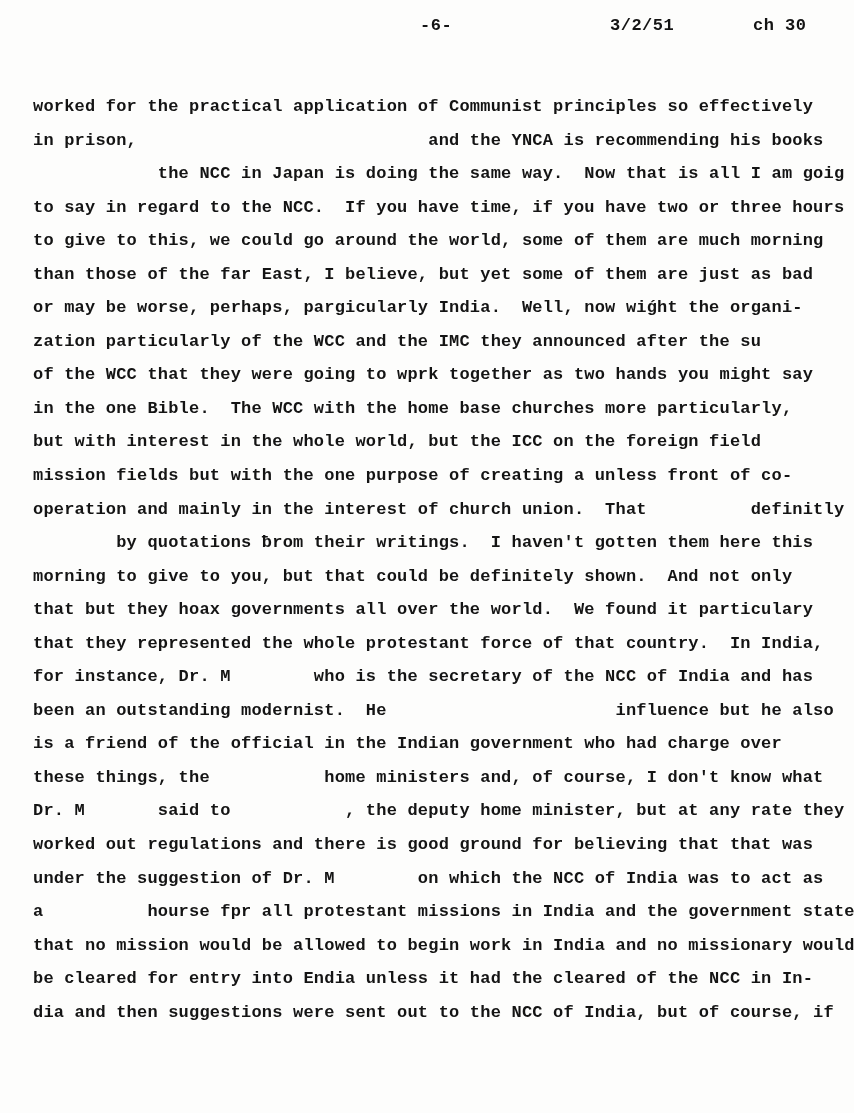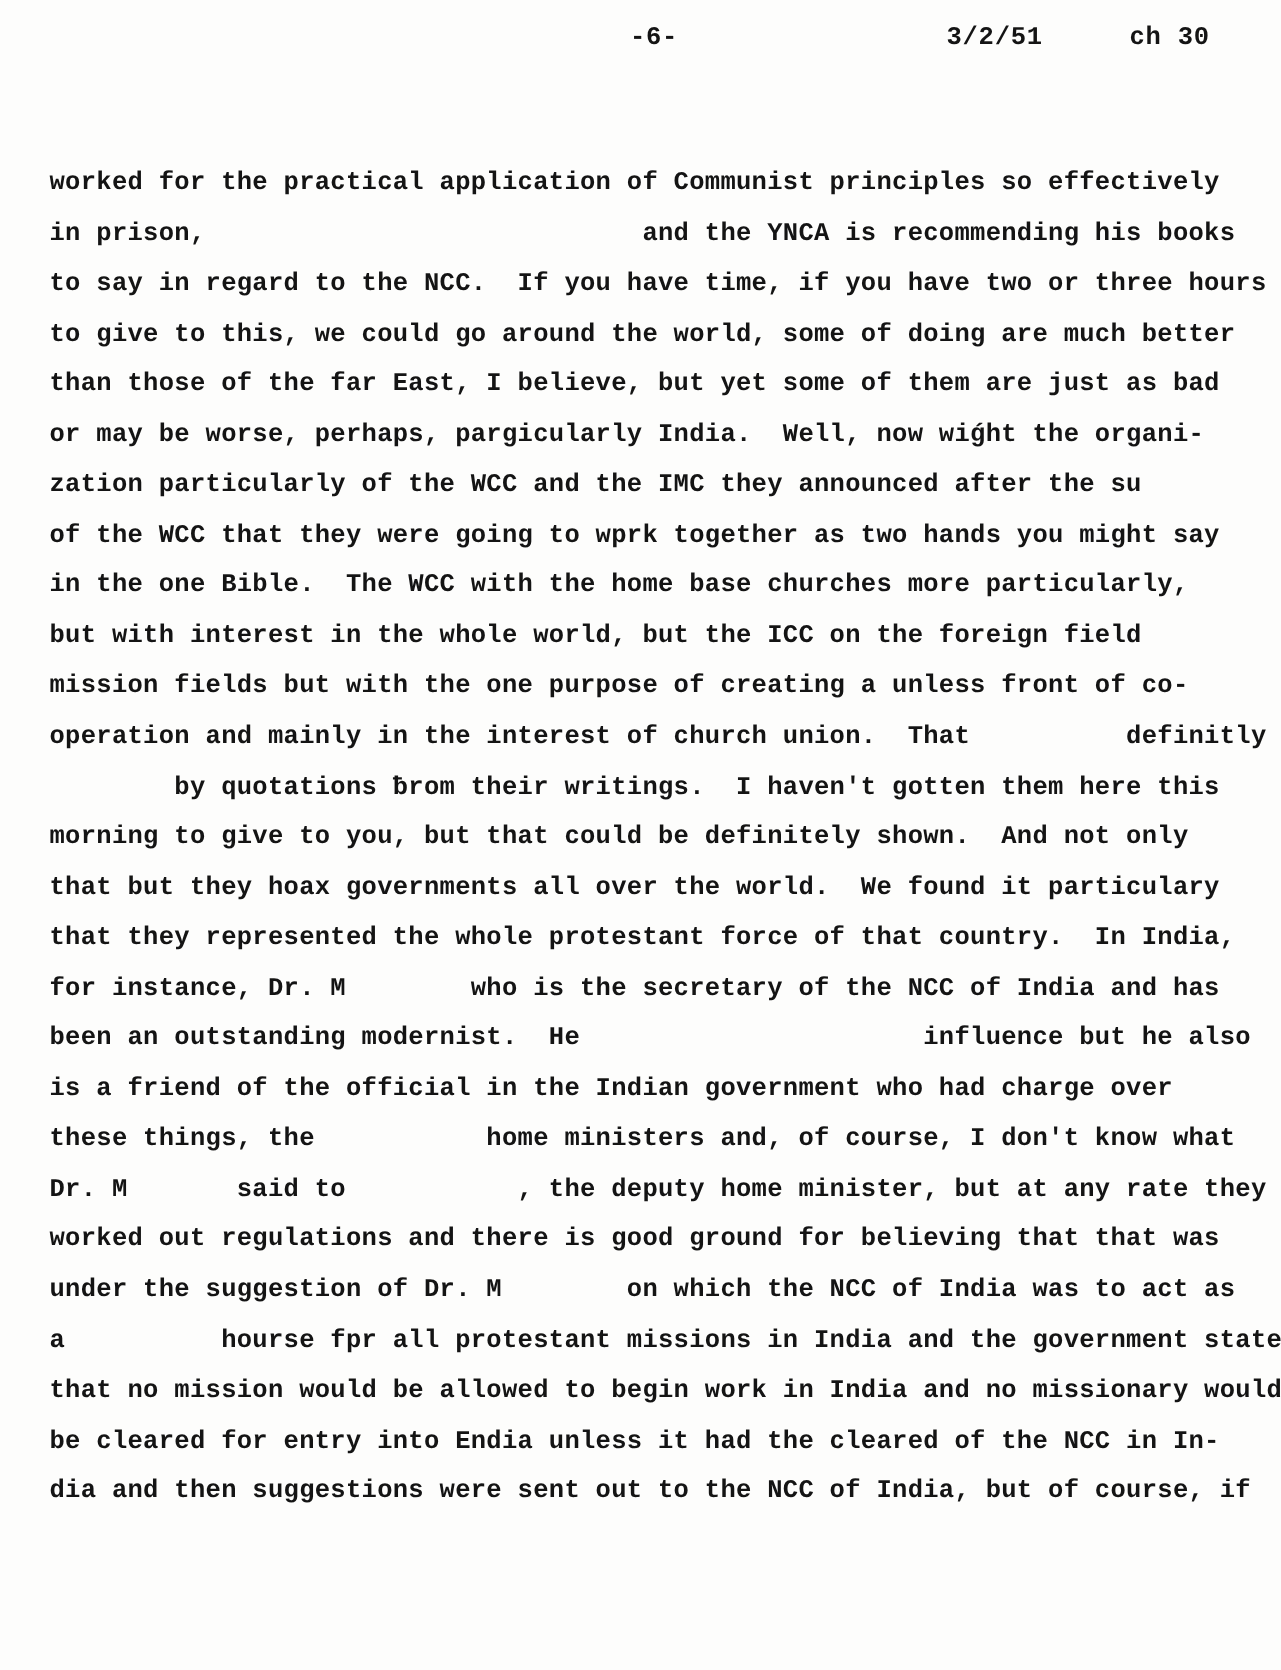--- a/index.html
+++ b/index.html
@@ -19,25 +19,25 @@
     font-size: 17px;
     overflow: hidden;
   }
   .header-item {
     position: absolute;
     top: 16px;
     white-space: pre;
     letter-spacing: 0.5px;
   }
   .hdr-page    { left: 420px; }
-  .hdr-date    { left: 610px; margin-left: 21px; }
+  .hdr-date    { left: 610px; }
   .hdr-chapter { left: 737px; margin-left: 16px; }
   .body-text {
     position: absolute;
-    top: 106px;
+    top: 90px;
     left: 33px;
     right: 0;
   }
   .line {
     white-space: pre;
     height: 33.55px;
     line-height: 33.55px;
     letter-spacing: 0.2px;
   }
 </style>
@@ -46,22 +46,23 @@
 
 <div class="page">
 
   <div class="header-item hdr-page">-6-</div>
   <div class="header-item hdr-date">3/2/51</div>
   <div class="header-item hdr-chapter">ch 30</div>
 
   <div class="body-text">
     <div class="line">worked for the practical application of Communist principles so effectively</div>
     <div class="line">in prison,                            and the YNCA is recommending his books</div>
+    <div class="line">            the NCC in Japan is doing the same way.  Now that is all I am goig</div>
     <div class="line">to say in regard to the NCC.  If you have time, if you have two or three hours</div>
-    <div class="line">to give to this, we could go around the world, some of doing are much better</div>
+    <div class="line">to give to this, we could go around the world, some of them are much morning</div>
     <div class="line">than those of the far East, I believe, but yet some of them are just as bad</div>
     <div class="line">or may be worse, perhaps, pargicularly India.  Well, now wiǵht the organi-</div>
     <div class="line">zation particularly of the WCC and the IMC they announced after the su</div>
     <div class="line">of the WCC that they were going to wprk together as two hands you might say</div>
     <div class="line">in the one Bible.  The WCC with the home base churches more particularly,</div>
     <div class="line">but with interest in the whole world, but the ICC on the foreign field</div>
     <div class="line">mission fields but with the one purpose of creating a unless front of co-</div>
     <div class="line">operation and mainly in the interest of church union.  That          definitly</div>
     <div class="line">        by quotations ƀrom their writings.  I haven't gotten them here this</div>
     <div class="line">morning to give to you, but that could be definitely shown.  And not only</div>

